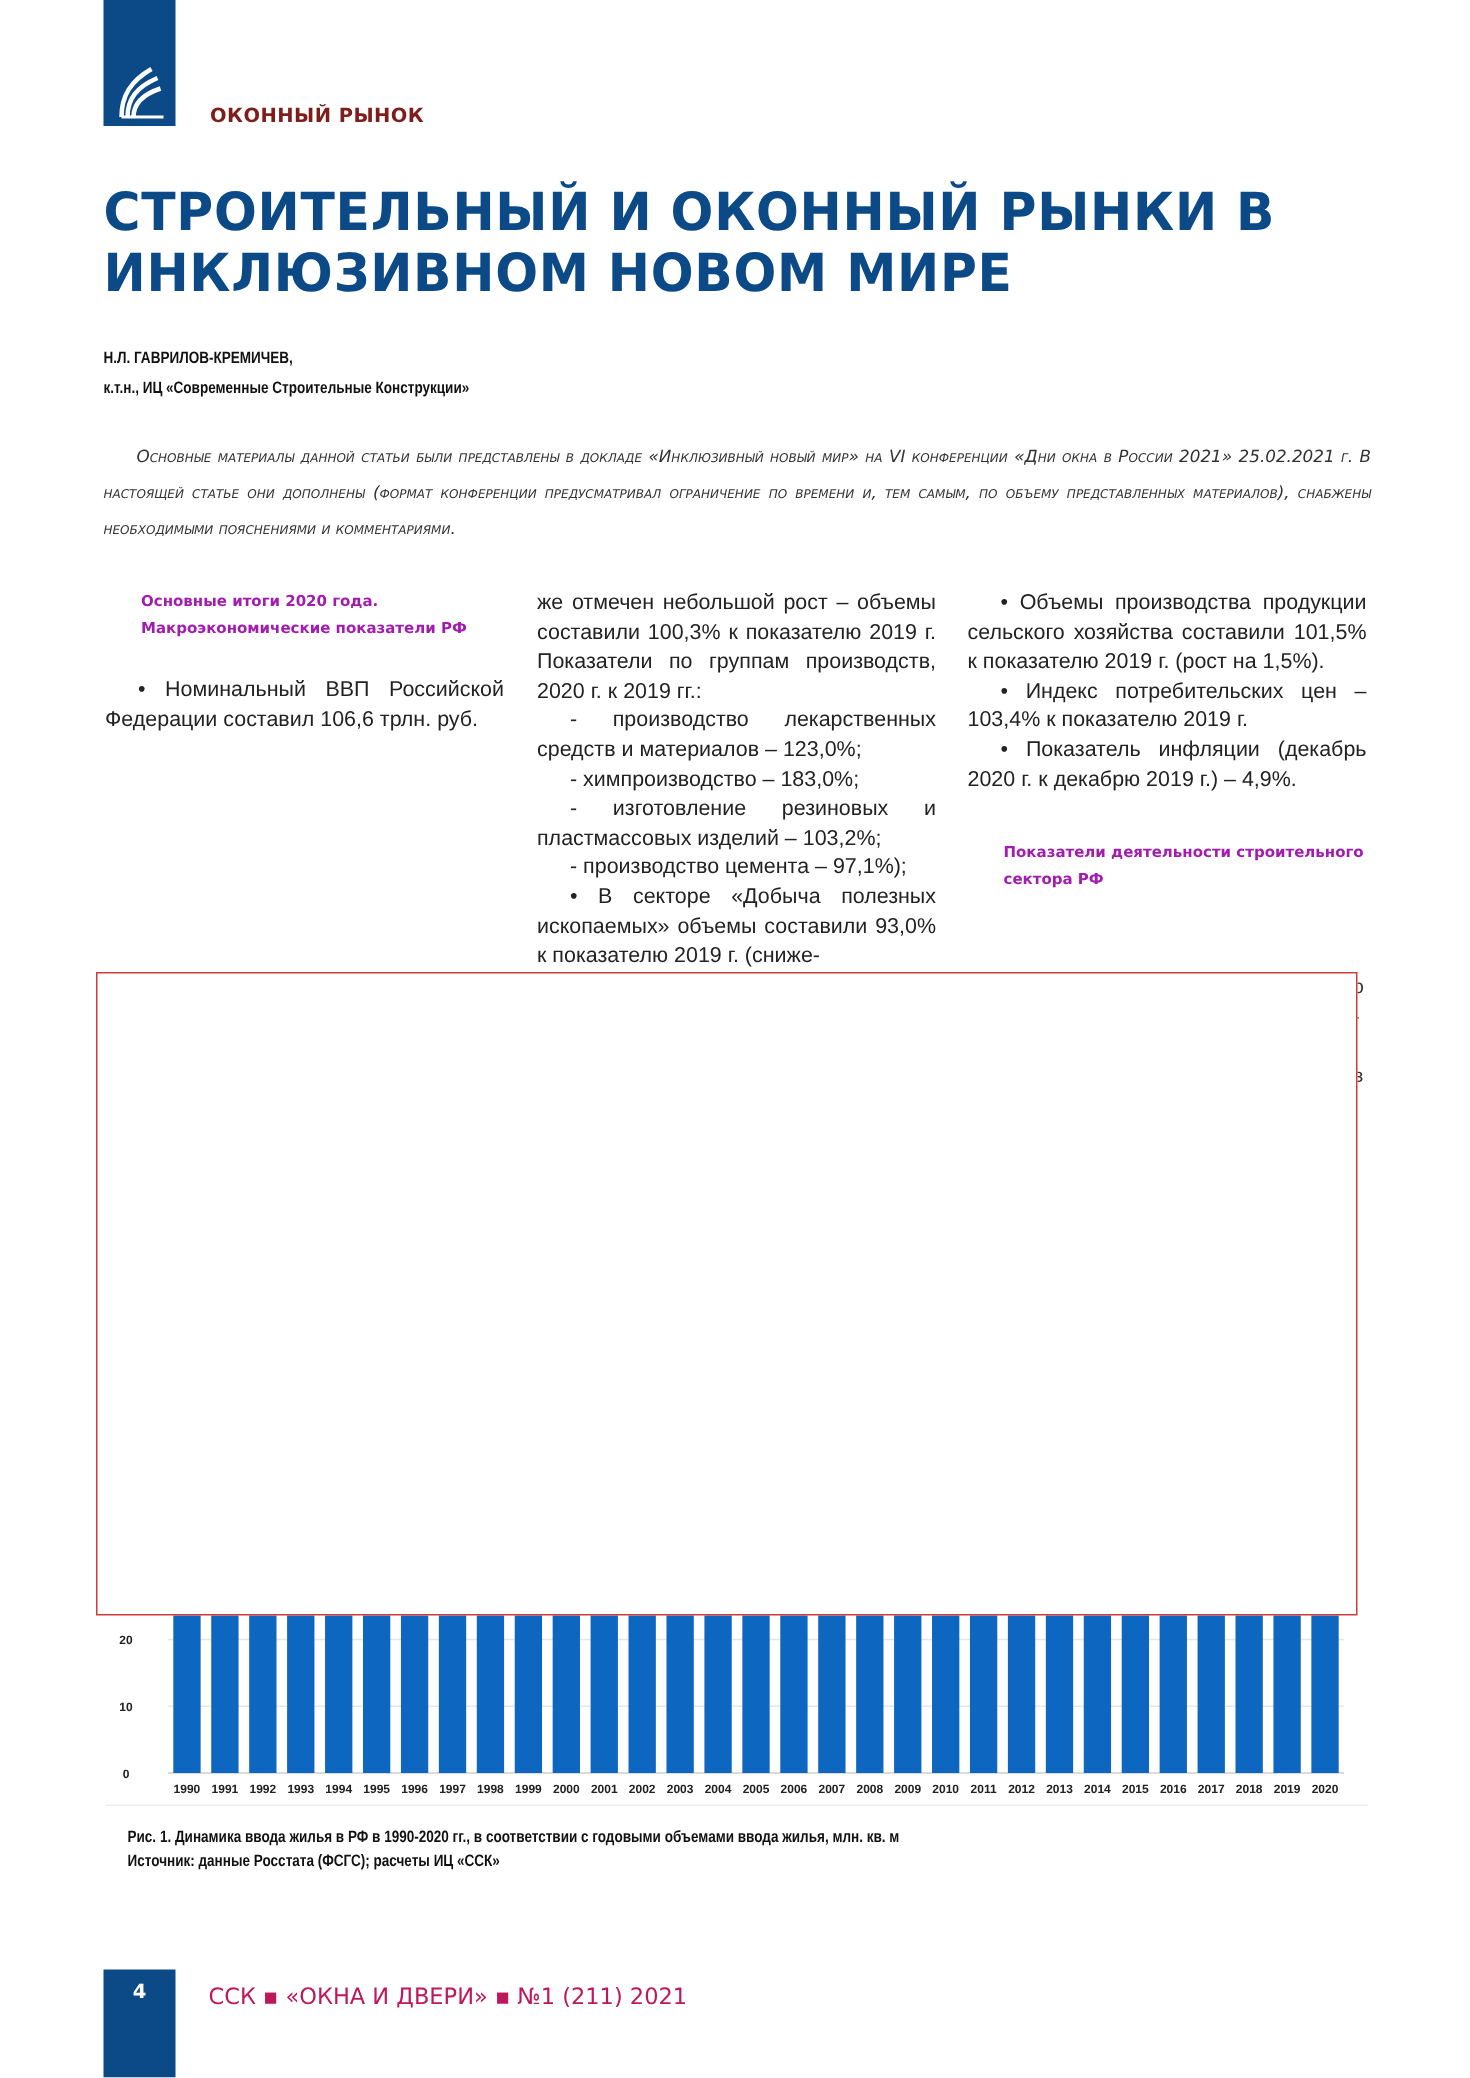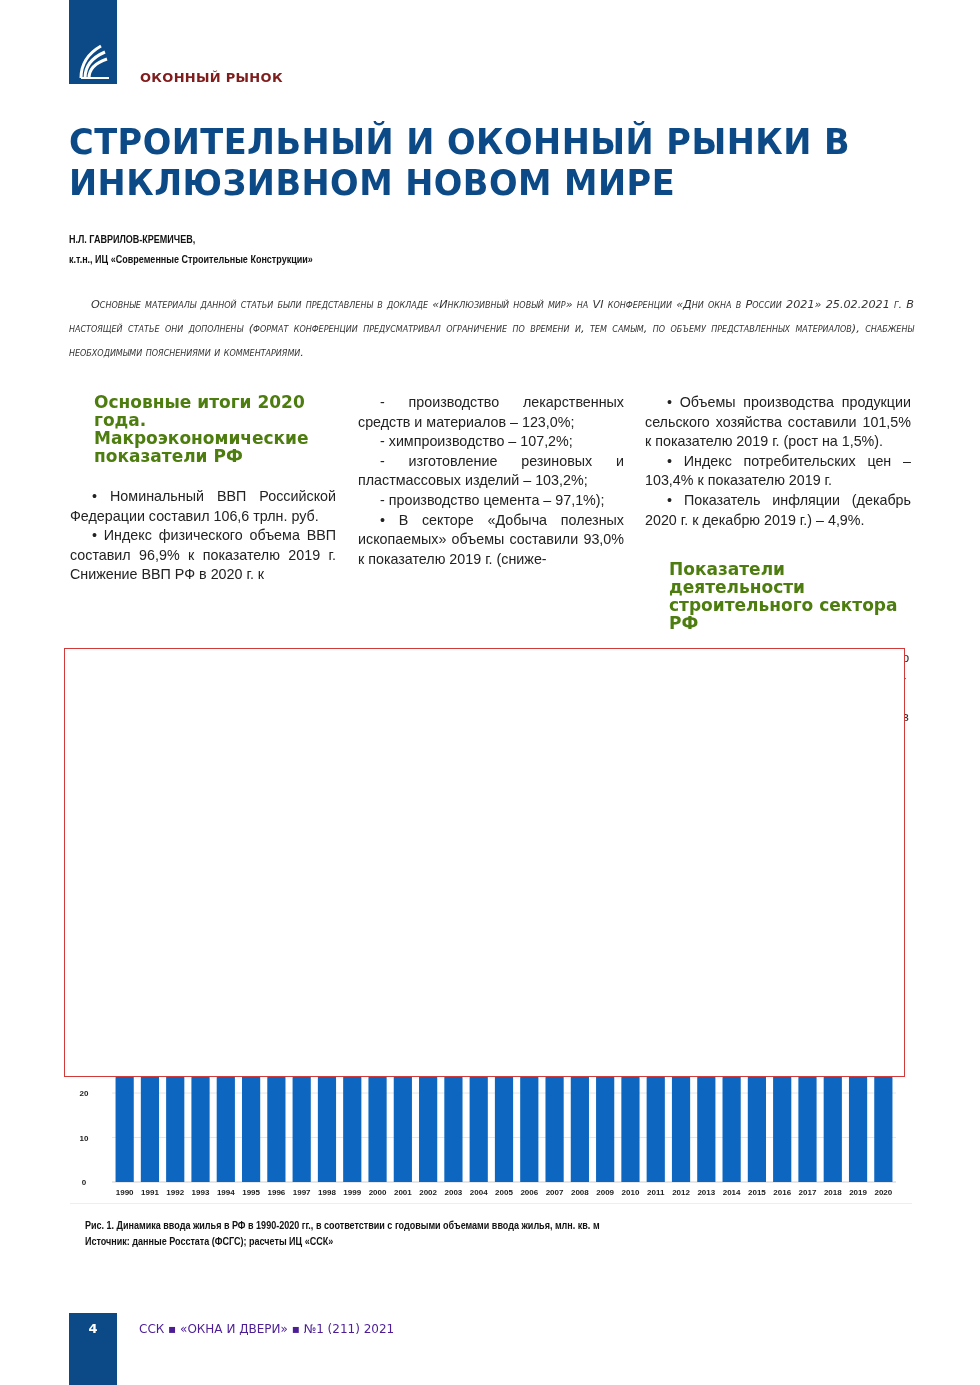--- a/index.html
+++ b/index.html
@@ -17,36 +17,36 @@
   .affil { position:absolute; left:69px; top:253px; font-family:"Liberation Sans", sans-serif; font-weight:bold;
            font-size:11px; color:#111; transform:scaleX(0.82); transform-origin:left top; white-space:nowrap; }
   .lead { position:absolute; left:69px; top:293px; width:845px; font-family:"DejaVu Sans", sans-serif;
           font-style:italic; font-size:11.2px; line-height:24px; color:#333; text-align:justify;
           font-variant:small-caps; text-indent:22px; }
   .col { position:absolute; top:393px; width:266px; font-family:"Liberation Sans", sans-serif;
          font-size:14.3px; line-height:19.6px; color:#222; }
   .col p { margin:0; text-align:justify; }
   .col p.ind { text-indent:22px; }
   .c1 { left:70px; } .c2 { left:358px; } .c3 { left:645px; }
-  .subhead { position:relative; font-family:"DejaVu Sans", sans-serif; font-weight:bold; font-size:17px;
-             line-height:18px; color:#4d7c0f; padding-left:24px; margin-bottom:22px; }
+  .subhead { position:relative; font-family:"DejaVu Sans", sans-serif; font-weight:bold; font-size:10px;
+             line-height:18px; color:#a21caf; padding-left:24px; margin-bottom:22px; }
   .subhead .bar { position:absolute; left:0; top:38px; width:60px; height:8px; background:#b9d2e6; z-index:-1; }
   .c3 .subhead { margin-top:20px; padding-left:24px; }
   .c3 .subhead .bar { top:20px; }
   .frag { position:absolute; left:902px; font-size:13px; color:#333; }
   .overlay { position:absolute; left:64px; top:648px; width:839px; height:427px; border:1.5px solid #d23a3a;
              background:#ffffff; z-index:5; }
   .chart-wrap { position:absolute; left:70px; top:1000px; width:842px; height:203px; border-bottom:1px solid #eee; }
   .chart-wrap svg { position:absolute; left:0; top:0; }
   .caption { position:absolute; left:85px; top:1217px; font-family:"Liberation Sans", sans-serif; font-weight:bold;
              font-size:11px; line-height:16px; color:#111; transform:scaleX(0.82); transform-origin:left top; white-space:nowrap; }
   .page-block { position:absolute; left:69px; top:1313px; width:48px; height:72px; background:#0b4a86; }
   .page-num { position:absolute; left:0; top:8px; width:48px; text-align:center; color:#fff;
               font-family:"DejaVu Sans", sans-serif; font-weight:bold; font-size:13px; }
-  .footer { position:absolute; left:139px; top:1322px; font-family:"DejaVu Sans", sans-serif; font-size:12px; color:#4c1d95; }
+  .footer { position:absolute; left:139px; top:1322px; font-family:"DejaVu Sans", sans-serif; font-size:15px; color:#be185d; }
 </style>
 </head>
 <body>
 
 <div class="logo-block">
   <svg width="36" height="42" viewBox="0 0 36 42">
     <path d="M6 40 C6 26 12 16 26 8" stroke="#fff" stroke-width="3" fill="none"></path>
     <path d="M10 40 C10 28 16 20 30 14" stroke="#fff" stroke-width="3" fill="none"></path>
     <path d="M14 40 C14 31 20 25 32 21" stroke="#fff" stroke-width="3" fill="none"></path>
     <path d="M6 40 L34 40" stroke="#fff" stroke-width="2"></path>
@@ -63,26 +63,26 @@
 <div class="affil">к.т.н., ИЦ «Современные Строительные Конструкции»</div>
 
 <div class="lead">Основные материалы данной статьи были представлены в докладе «Инклюзивный новый мир» на VI конференции «Дни окна в России 2021» 25.02.2021 г. В настоящей статье они дополнены (формат конференции предусматривал ограничение по времени и, тем самым, по объему представленных материалов), снабжены необходимыми пояснениями и комментариями.</div>
 
 <div class="col c1">
   <div class="subhead">
     <span class="bar"></span>
     <span>Основные итоги 2020 года. Макроэкономические показатели РФ</span>
   </div>
   <p class="ind">• Номинальный ВВП Российской Федерации составил 106,6 трлн. руб.</p>
-  <p class="ind">• Индекс физического объема ВВП составил 96,9% к показателю 2019 г. Снижение ВВП РФ в 2020 г. к</p>
 </div>
 
 <div class="col c2">
+  <p>же отмечен небольшой рост – объемы составили 100,3% к показателю 2019 г. Показатели по группам производств, 2020 г. к 2019 гг.:</p>
   <p class="ind">- производство лекарственных средств и материалов – 123,0%;</p>
-  <p class="ind">- химпроизводство – 107,2%;</p>
+  <p class="ind">- химпроизводство – 183,0%;</p>
   <p class="ind">- изготовление резиновых и пластмассовых изделий – 103,2%;</p>
   <p class="ind">- производство цемента – 97,1%);</p>
   <p class="ind">• В секторе «Добыча полезных ископаемых» объемы составили 93,0% к показателю 2019 г. (сниже-</p>
 </div>
 
 <div class="col c3">
   <p class="ind">• Объемы производства продукции сельского хозяйства составили 101,5% к показателю 2019 г. (рост на 1,5%).</p>
   <p class="ind">• Индекс потребительских цен – 103,4% к показателю 2019 г.</p>
   <p class="ind">• Показатель инфляции (декабрь 2020 г. к декабрю 2019 г.) – 4,9%.</p>
   <div class="subhead" style="margin-top:30px;">

